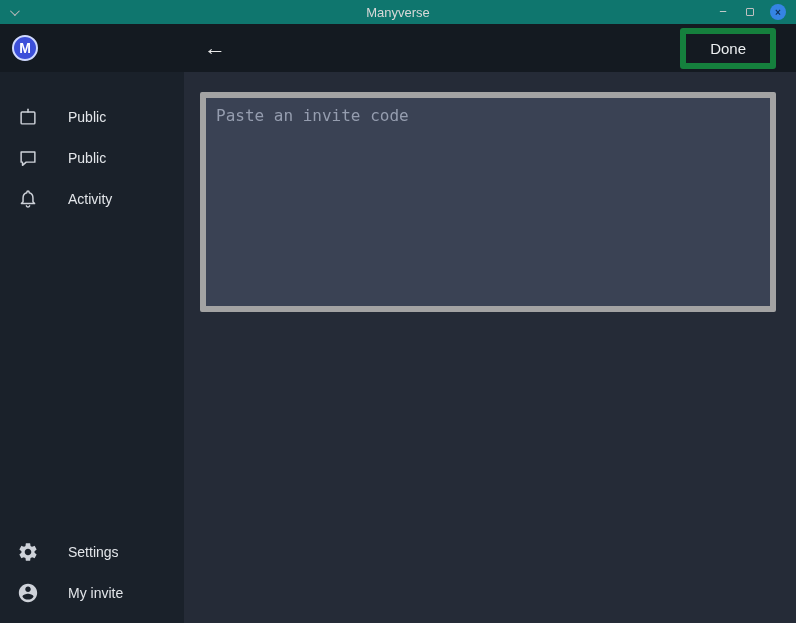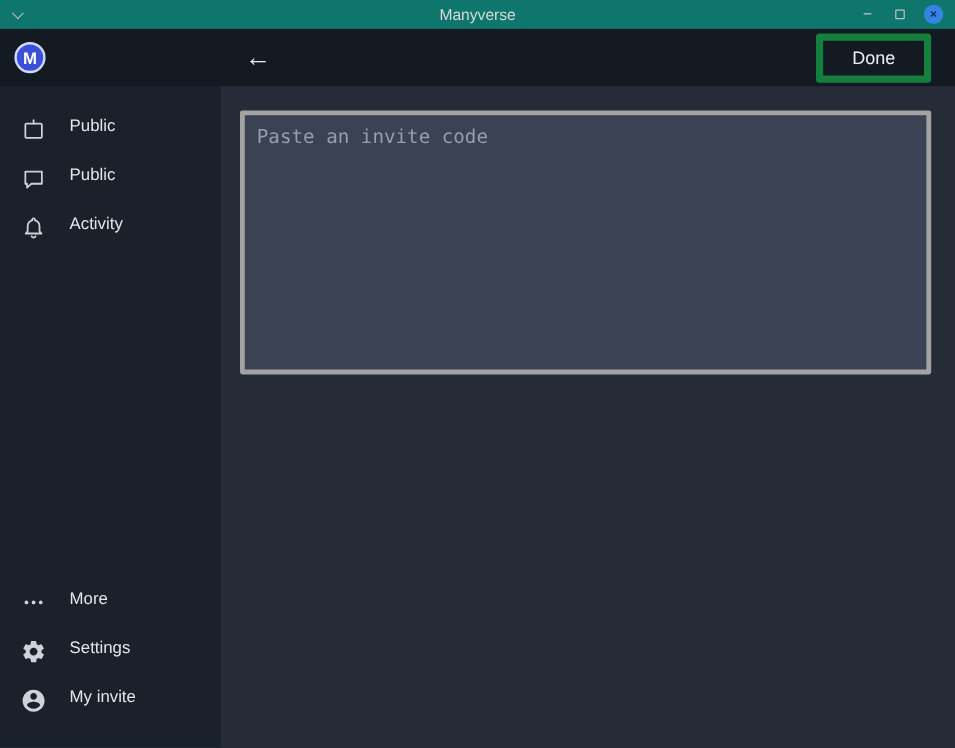--- a/index.html
+++ b/index.html
@@ -68,39 +68,39 @@
 
   
   .content { flex: 1 1 auto; display: flex; min-height: 0; }
 
   .sidebar {
     width: 184px; flex: 0 0 184px; background: #1a212a;
     display: flex; flex-direction: column;
     padding-top: 24px; padding-bottom: 10px;
   }
   .side-item {
-    height: 41px; display: flex; gap: 18px;
+    height: 41px; display: flex; align-items: center; gap: 28px;
     padding: 0 16px; font-size: 14px; color: #e3e6ea; cursor: pointer;
   }
   .side-item .ic { width: 24px; height: 24px; flex: 0 0 24px; display: flex; align-items: center; justify-content: center; }
   .side-item.active { color: #6c7bf5; }
   .side-spacer { flex: 1 1 auto; }
   svg.icon { width: 22px; height: 22px; }
   .stroke-ic { stroke: #ced2d9; fill: none; stroke-width: 1.6; stroke-linejoin: round; stroke-linecap: round; }
   .fill-ic { fill: #ced2d9; }
   .accent-stroke { stroke: #6c7bf5; fill: none; stroke-width: 1.7; }
   .accent-fill { fill: #6c7bf5; }
 
   .main {
     flex: 1 1 auto; background: #252b37;
     padding: 20px 20px 0 16px;
   }
   .invite-input {
     width: 100%; height: 220px; resize: none;
-    background: #3a4254; border: 4px solid #a3a3a3; border-radius: 2px;
+    background: #3a4254; border: 6px solid #a3a3a3; border-radius: 2px;
     color: #e8ecf1; font-family: "DejaVu Sans Mono", monospace;
     font-size: 16px; padding: 8px 10px; outline: none;
   }
   .invite-input::placeholder { color: #959daf; }
 </style>
 </head>
 <body>
 
 <div class="window">
 
@@ -155,30 +155,20 @@
             <path class="stroke-ic" d="M12 3.2 a1.3 1.3 0 0 1 1.3 1.3 v0.6 C16 5.8 17.4 8 17.4 10.8 V15 l1.8 2 H4.8 l1.8 -2 v-4.2 C6.6 8 8 5.8 10.7 5.1 v-0.6 A1.3 1.3 0 0 1 12 3.2 z"></path>
             <path class="stroke-ic" d="M10.2 19.5 a1.9 1.9 0 0 0 3.6 0"></path>
           </svg>
         </span>
         <span>Activity</span>
       </div>
 
 
       <div class="side-spacer"></div>
 
-      <div class="side-item">
-        <span class="ic">
-          <svg class="icon" viewBox="0 0 24 24">
-            <circle class="fill-ic" cx="5.5" cy="12" r="1.7"></circle>
-            <circle class="fill-ic" cx="12" cy="12" r="1.7"></circle>
-            <circle class="fill-ic" cx="18.5" cy="12" r="1.7"></circle>
-          </svg>
-        </span>
-        <span>More</span>
-      </div>
 
       <div class="side-item">
         <span class="ic">
           <svg class="icon" viewBox="0 0 24 24">
             <path class="fill-ic" d="M19.14 12.94c.04-.3.06-.61.06-.94s-.02-.64-.07-.94l2.03-1.58a.49.49 0 0 0 .12-.61l-1.92-3.32a.488.488 0 0 0-.59-.22l-2.39.96c-.5-.38-1.03-.7-1.62-.94l-.36-2.54a.484.484 0 0 0-.48-.41h-3.84c-.24 0-.43.17-.47.41l-.36 2.54c-.59.24-1.13.57-1.62.94l-2.39-.96c-.22-.08-.47 0-.59.22L2.74 8.87c-.12.21-.08.47.12.61l2.03 1.58c-.05.3-.09.63-.09.94s.02.64.07.94l-2.03 1.58a.49.49 0 0 0-.12.61l1.92 3.32c.12.22.37.29.59.22l2.39-.96c.5.38 1.03.7 1.62.94l.36 2.54c.05.24.24.41.48.41h3.84c.24 0 .44-.17.47-.41l.36-2.54c.59-.24 1.13-.56 1.62-.94l2.39.96c.22.08.47 0 .59-.22l1.92-3.32c.12-.22.07-.47-.12-.61l-2.01-1.58zM12 15.6c-1.98 0-3.6-1.62-3.6-3.6s1.62-3.6 3.6-3.6 3.6 1.62 3.6 3.6-1.62 3.6-3.6 3.6z"></path>
           </svg>
         </span>
         <span>Settings</span>
       </div>
 

